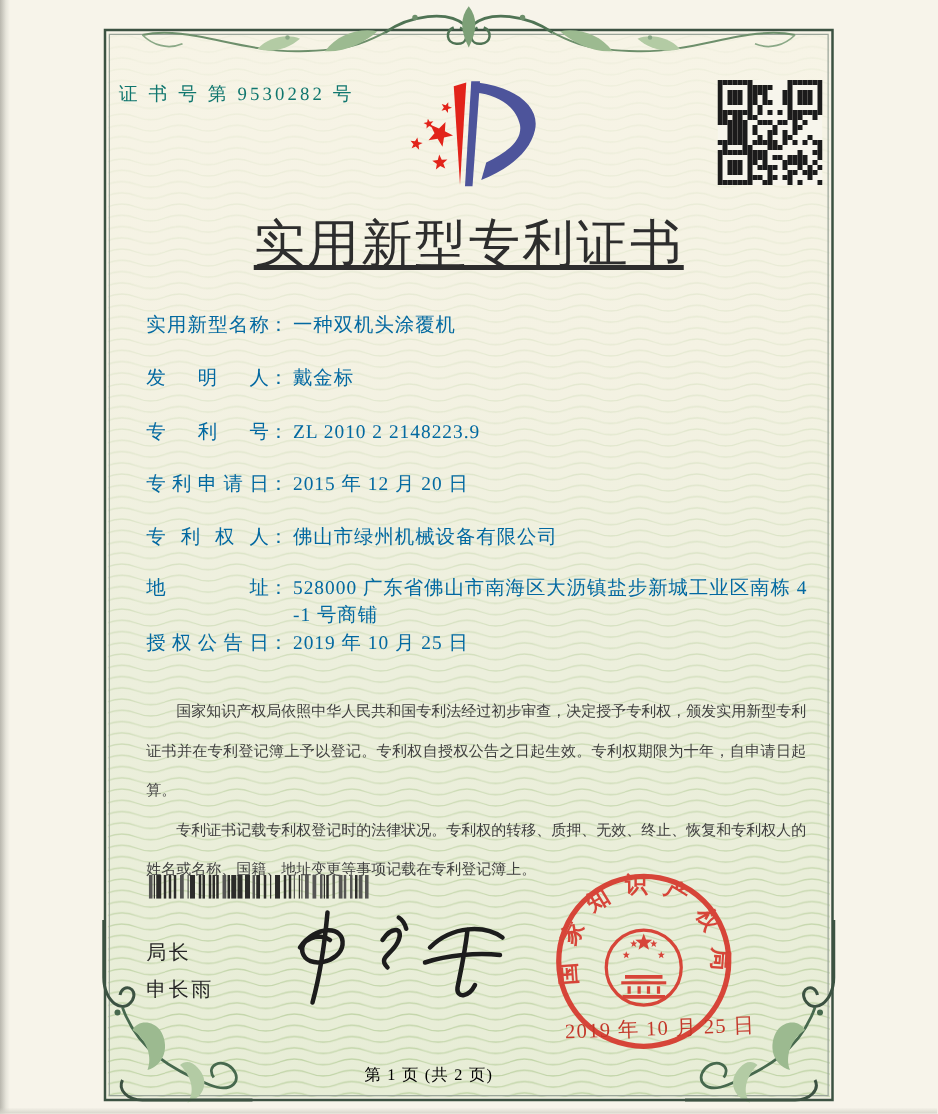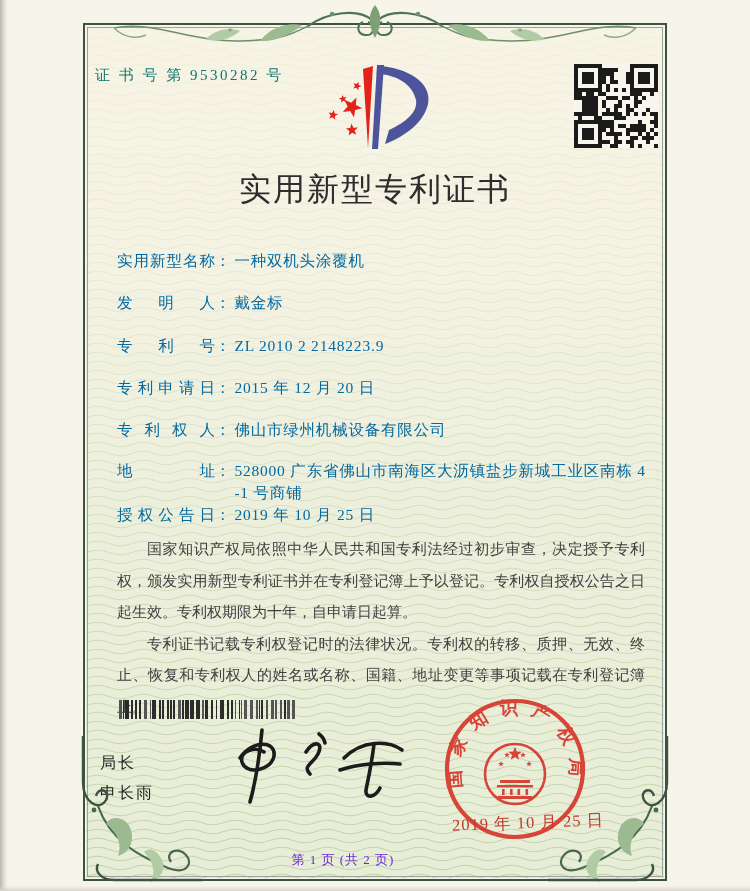--- a/index.html
+++ b/index.html
@@ -25,49 +25,49 @@
     z-index:0;}
   .waves{position:absolute;left:0;top:0;}
 
   .cert-no{position:absolute;left:95px;top:66px;font-size:15px;letter-spacing:2.5px;
     color:#0f766e;z-index:2;}
 
   .logo{position:absolute;left:322px;top:60px;z-index:2;}
   .qr{position:absolute;left:574px;top:64px;z-index:2;}
 
   .title{position:absolute;left:85px;top:168px;width:580px;text-align:center;
-    font-size:32px;letter-spacing:2px;color:#2d2d2d;z-index:2;font-weight:400;}
+    font-size:41px;letter-spacing:2px;color:#2d2d2d;z-index:2;font-weight:400;text-decoration:underline;}
 
   .field-row{position:absolute;left:117px;width:540px;font-size:15.5px;color:#0369a1;z-index:2;
     line-height:22px;}
   .field-label{display:inline-block;width:98px;text-align:justify;text-align-last:justify;
     vertical-align:top;}
   .field-colon{display:inline-block;vertical-align:top;}
   .field-value{display:inline-block;vertical-align:top;letter-spacing:0.8px;
     white-space:pre-line;max-width:420px;}
   .auth2{position:absolute;left:253px;top:0;white-space:nowrap;}
   .auth2 .field-label{width:auto;text-align-last:auto;}
 
-  .paragraphs{position:absolute;left:117px;top:534px;width:528px;font-size:15px;
+  .paragraphs{position:absolute;left:117px;top:554px;width:528px;font-size:12px;
     line-height:31.5px;color:#3f3f3f;z-index:2;text-align:justify;}
   .paragraphs p{margin:0;text-indent:2em;}
 
   .barcode{position:absolute;left:119px;top:700px;z-index:2;}
 
-  .signer{position:absolute;left:100px;top:748px;z-index:2;
+  .signer{position:absolute;left:117px;top:748px;z-index:2;
     font-family:"Liberation Sans","DejaVu Sans",sans-serif;font-size:16px;color:#262626;
     line-height:30px;letter-spacing:2px;}
   .handwriting{position:absolute;left:218px;top:718px;z-index:3;}
 
   .seal{position:absolute;left:440px;top:696px;z-index:3;opacity:0.92;}
   .seal-date{position:absolute;left:452px;top:812px;z-index:4;color:#c4382a;
     font-size:16.5px;letter-spacing:1px;transform:rotate(-2deg);white-space:nowrap;}
 
   .footer{position:absolute;left:283px;top:851px;width:120px;text-align:center;
-    font-size:13px;color:#6d28d9;z-index:2;letter-spacing:1px;white-space:nowrap;}
+    font-size:13px;color:#000000;z-index:2;letter-spacing:1px;white-space:nowrap;}
 
   .ornament-top{position:absolute;left:110px;top:0;z-index:4;pointer-events:none;}
   .ornament-bottom{position:absolute;left:0;top:736px;z-index:4;pointer-events:none;}
 </style>
 </head>
 <body>
 
 <div class="frame-inner">
   <svg class="waves" width="578" height="852">
     <defs>

